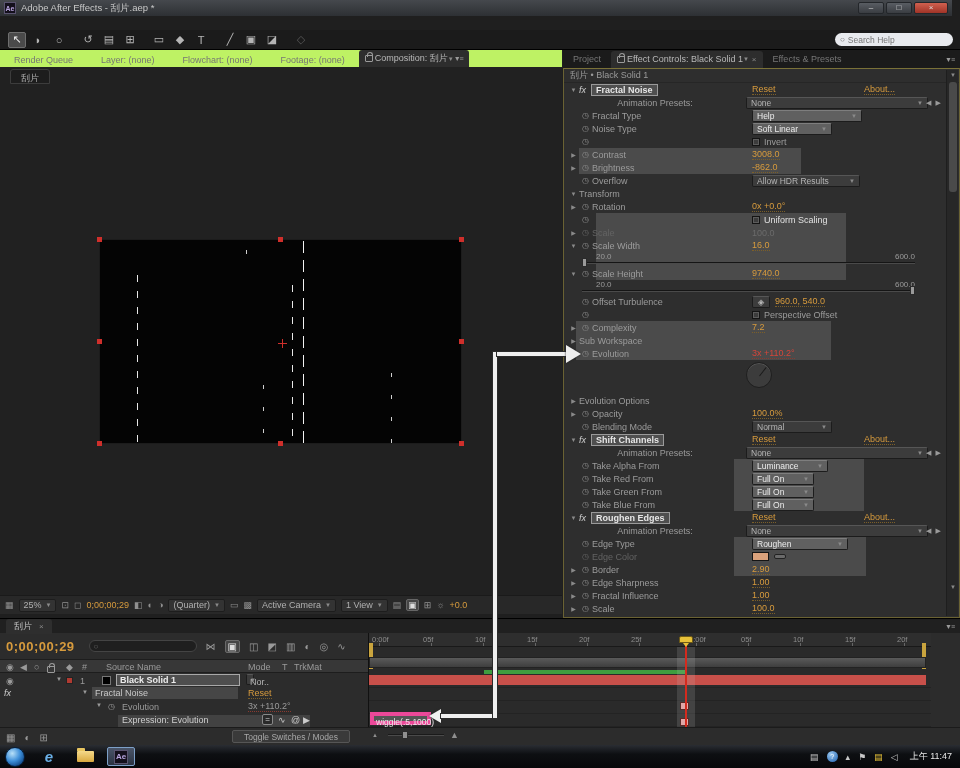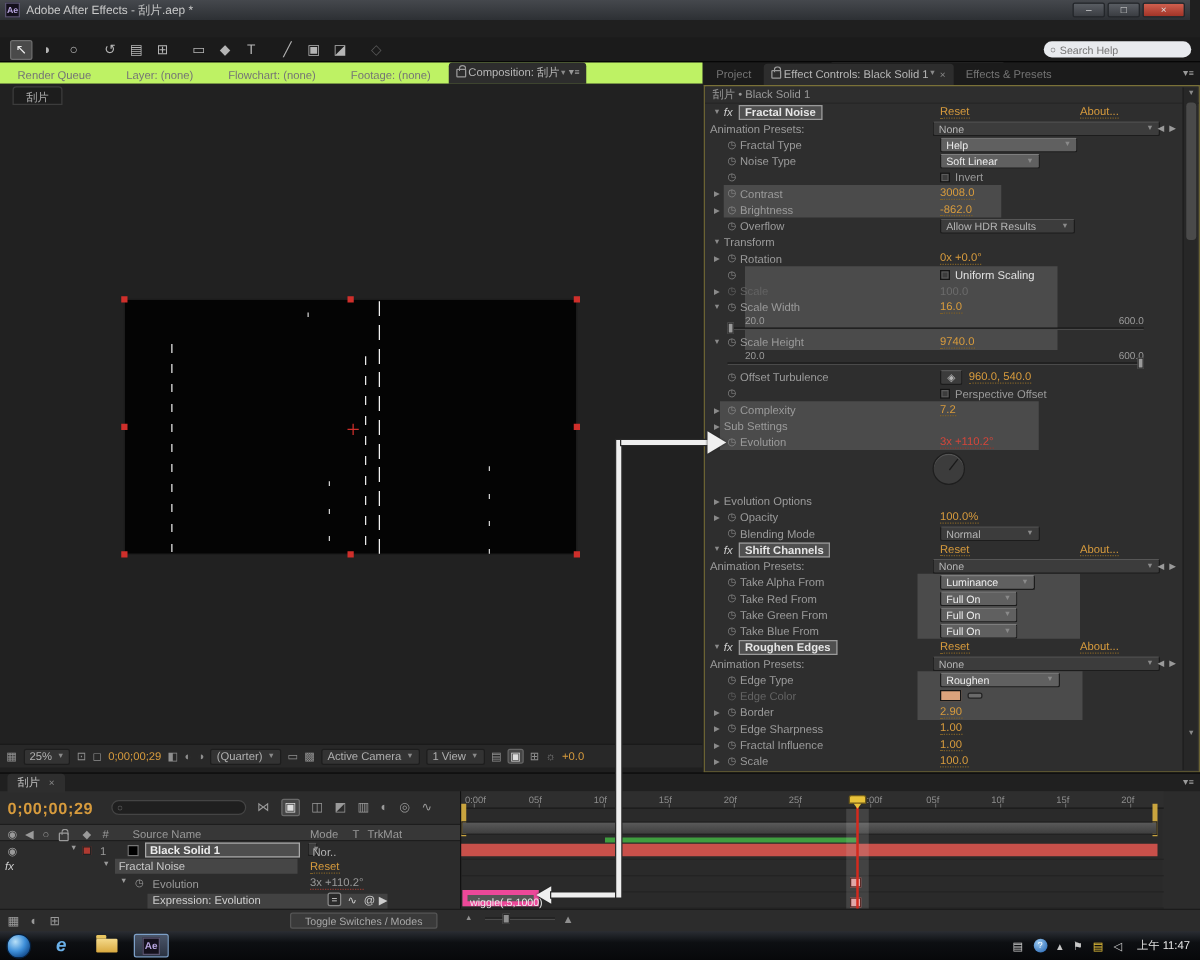--- a/index.html
+++ b/index.html
@@ -63,21 +63,21 @@
   .er .vg{color:#6b6b6b}
   .er .vr{color:#d6453a;border-bottom:1px dotted #8a3a30;line-height:10px}
   .gray .lb,.gray .st{color:#636363}
   .fxbox{background:#4f4f4f;border:1px solid #9a9a9a;color:#e6e6e6;font-weight:bold;padding:0 4px;height:12px;line-height:11px}
   .fxi{font-style:italic;color:#cfcfcf;width:12px;font-size:9px}
   .rst{color:#d79b3d;border-bottom:1px dotted #7c5f28;line-height:10px}
   .abt{color:#d79b3d;border-bottom:1px dotted #7c5f28;line-height:10px;position:absolute;left:300px}
   .vcol{position:absolute;left:188px;display:flex;align-items:center}
   .dd{background:#3c3c3c;border:1px solid #1c1c1c;border-top-color:#565656;color:#b5b5b5;font-size:8.5px;height:12px;display:inline-flex;align-items:center;justify-content:space-between;padding:0 4px;border-radius:2px}
   .dd.light{background:#606060;color:#ececec;border-top-color:#7e7e7e}
-  .ap .apl{width:174px;text-align:left;margin-right:4px;color:#9b9b9b}
+  .ap .apl{width:174px;text-align:center;margin-right:4px;color:#9b9b9b}
   .cb{width:8px;height:8px;background:#3c3c3c;border:1px solid #141414;box-shadow:inset 0 0 0 1px #5c5c5c;margin-right:4px}
   .sldrow{height:15px;position:relative;font-size:8px;color:#9b9b9b}
   .sldrow .mn{position:absolute;left:32px;top:0}
   .sldrow .mx{position:absolute;right:44px;top:0}
   .strack{position:absolute;left:18px;right:44px;bottom:3px;height:2px;background:#151515;border-bottom:1px solid #4a4a4a}
   .shdl{position:absolute;bottom:-4px;width:5px;height:9px;background:#9a9a9a;border:1px solid #2a2a2a}
   .hl{position:absolute;background:rgba(220,220,220,0.17);pointer-events:none}
   .dial{position:absolute;left:182px;top:2px;width:26px;height:26px;border-radius:50%;background:#3c3c3c;border:1px solid #1e1e1e;box-shadow:inset 0 1px 0 #555}
   .dial:before{content:"";position:absolute;left:12px;top:2px;width:1px;height:11px;background:#1a1a1a;transform:rotate(38deg);transform-origin:bottom}
   .swatch{width:17px;height:9px;border:1px solid #151515;margin-right:5px}
@@ -408,21 +408,21 @@
         </span>
     </div>
     <div class="er">
       <span class="tw">▶</span>
         <span class="st">◷</span>
       <span class="lb">Complexity</span>
       <span class="vcol vo">7.2</span>
     </div>
     <div class="er">
       <span class="tw">▶</span>
-      <span class="lb">Sub Settings</span>
+      <span class="lb">Sub Workspace</span>
     </div>
     <div class="er">
       <span class="tw"></span>
         <span class="st">◷</span>
       <span class="lb">Evolution</span>
       <span class="vcol vr">3x +110.2°</span>
     </div>
     <div style="height:34px;position:relative">
       <span class="dial"></span>
     </div>

